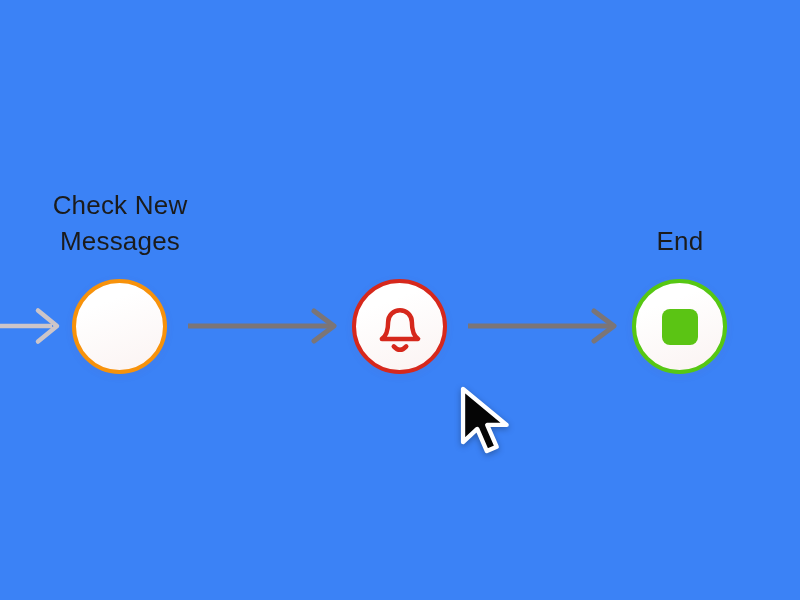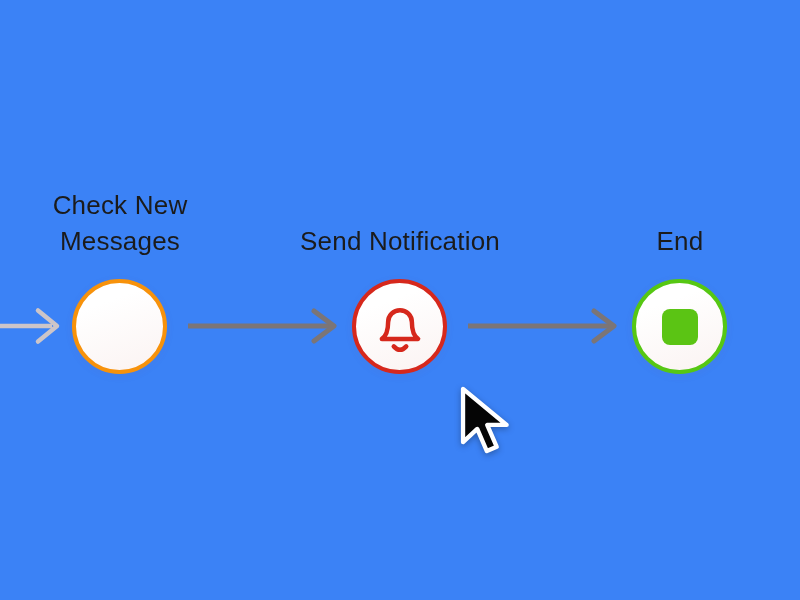--- a/index.html
+++ b/index.html
@@ -62,21 +62,20 @@
       <path d="M314 311 L334 326 L314 341" stroke-linecap="round" stroke-linejoin="round"></path>
     </g>
 
     <g stroke="#7B7577" stroke-width="5" fill="none">
       <path d="M468 326 H610"></path>
       <path d="M594 311 L614 326 L594 341" stroke-linecap="round" stroke-linejoin="round"></path>
     </g>
   </svg>
 
   <div class="node-label node-label--0">Check New Messages</div>
-  <div class="node-label node-label--1">Send Notification</div>
   <div class="node-label node-label--2">End</div>
 
   <div class="node-circle node--start"></div>
 
   <div class="node-circle node--notify">
     <span style="display:flex;">
       <svg width="60" height="60" viewBox="0 0 48 48" fill="none">
         <path d="M9.5 33.5c3.5-2.3 5-7.5 5-13.5a9.5 9.5 0 0 1 19 0c0 6 1.5 11.2 5 13.5z" stroke="#D6281C" stroke-width="3.6" stroke-linejoin="round"></path>
         <path d="M19 39.5q5 5.5 10 0" stroke="#D6281C" stroke-width="3.6" stroke-linecap="round"></path>
       </svg>

